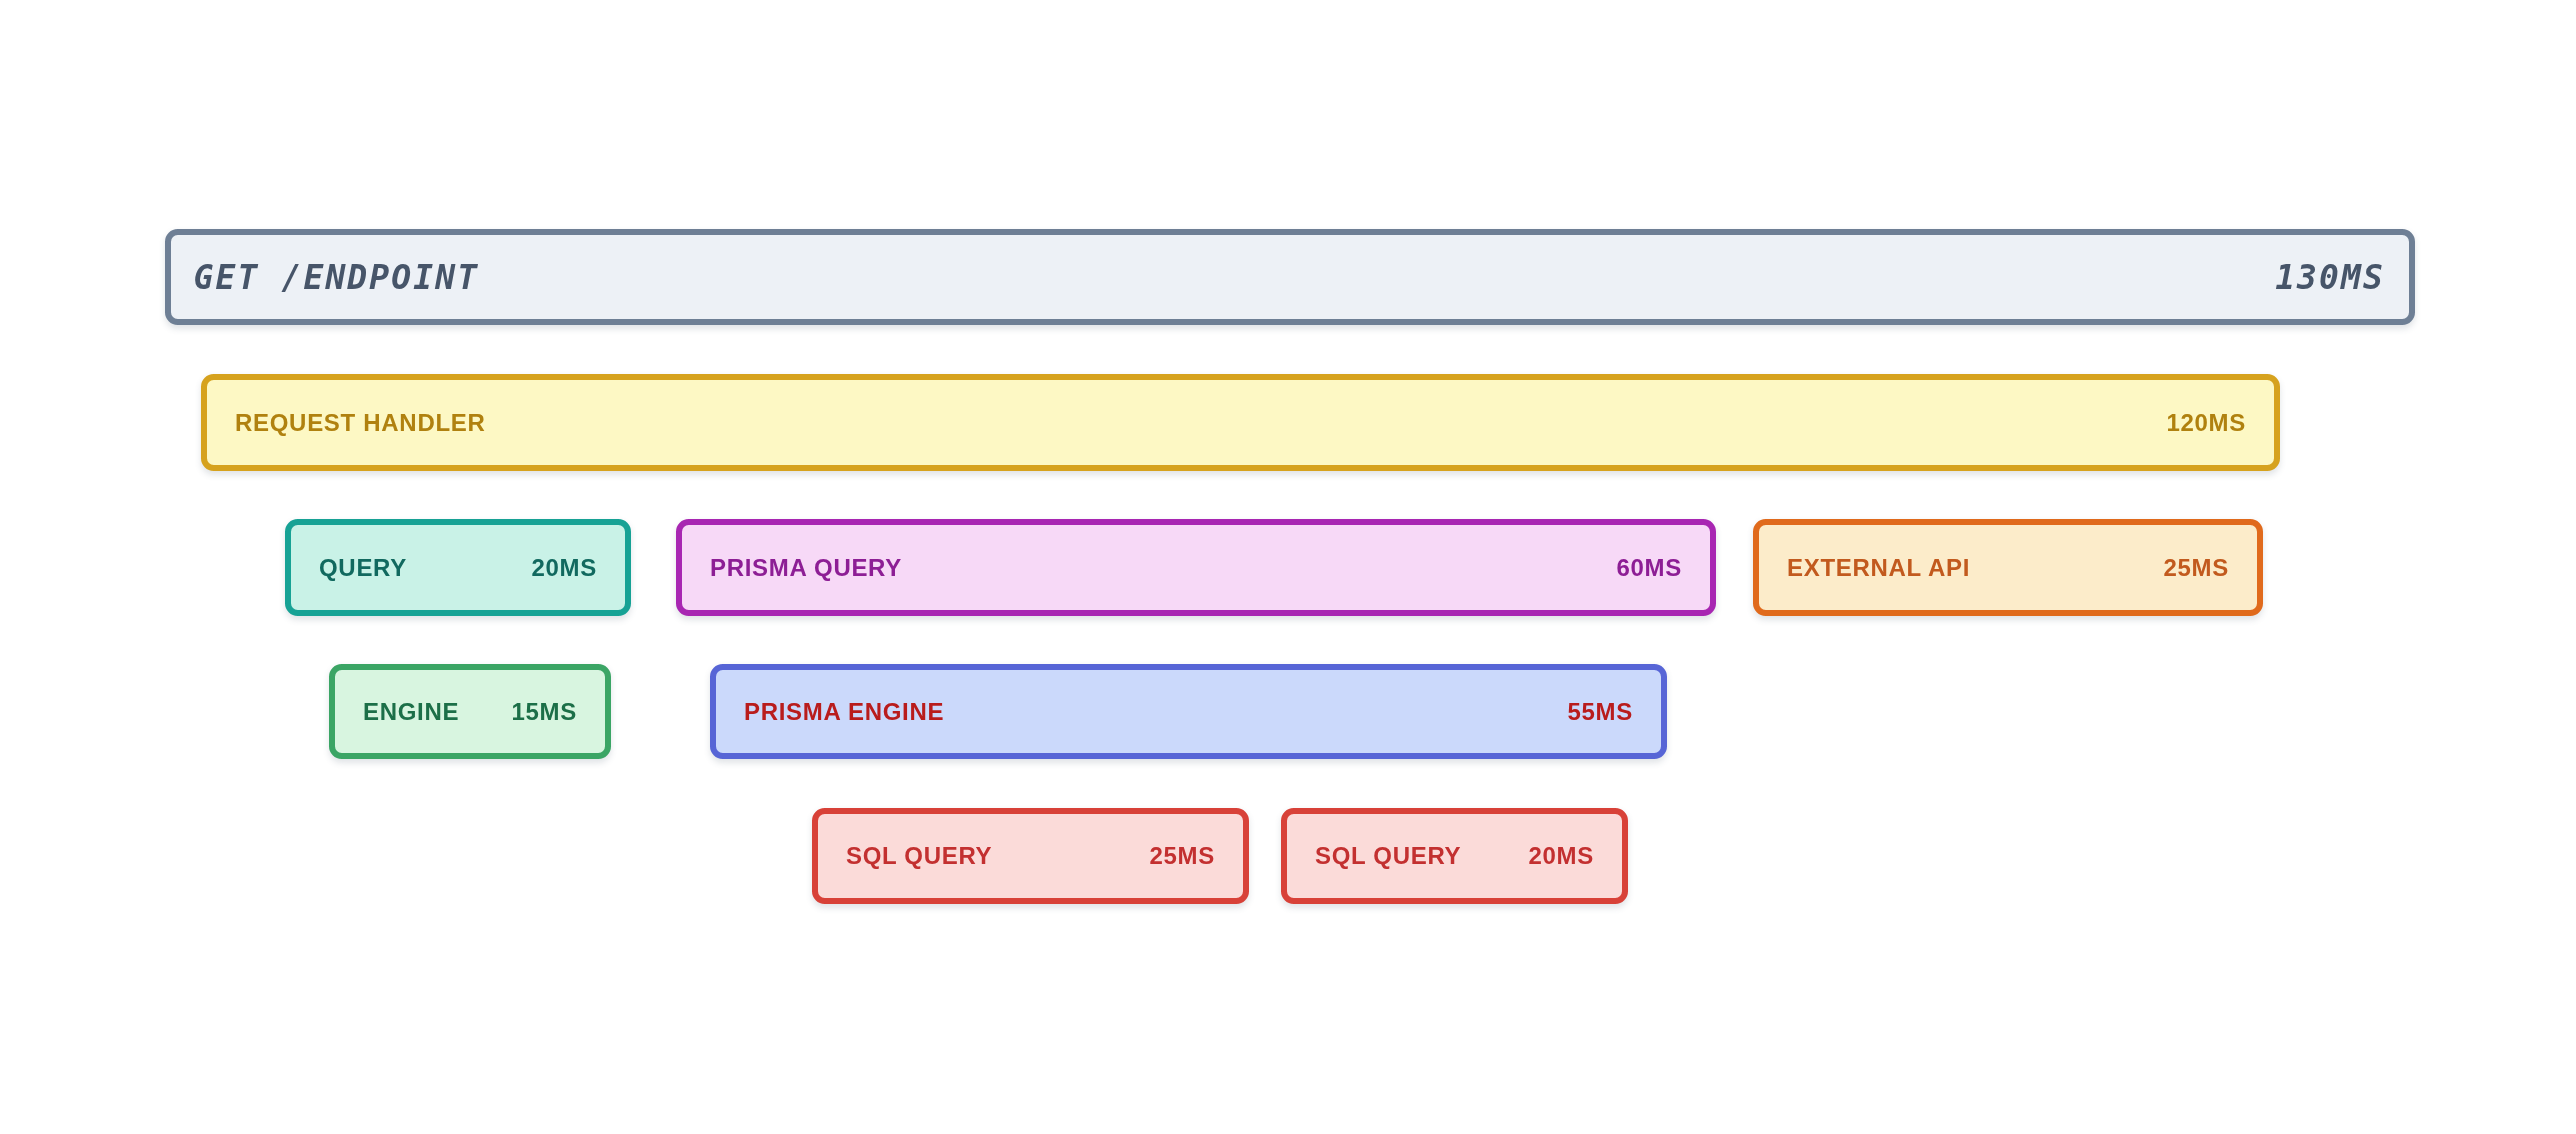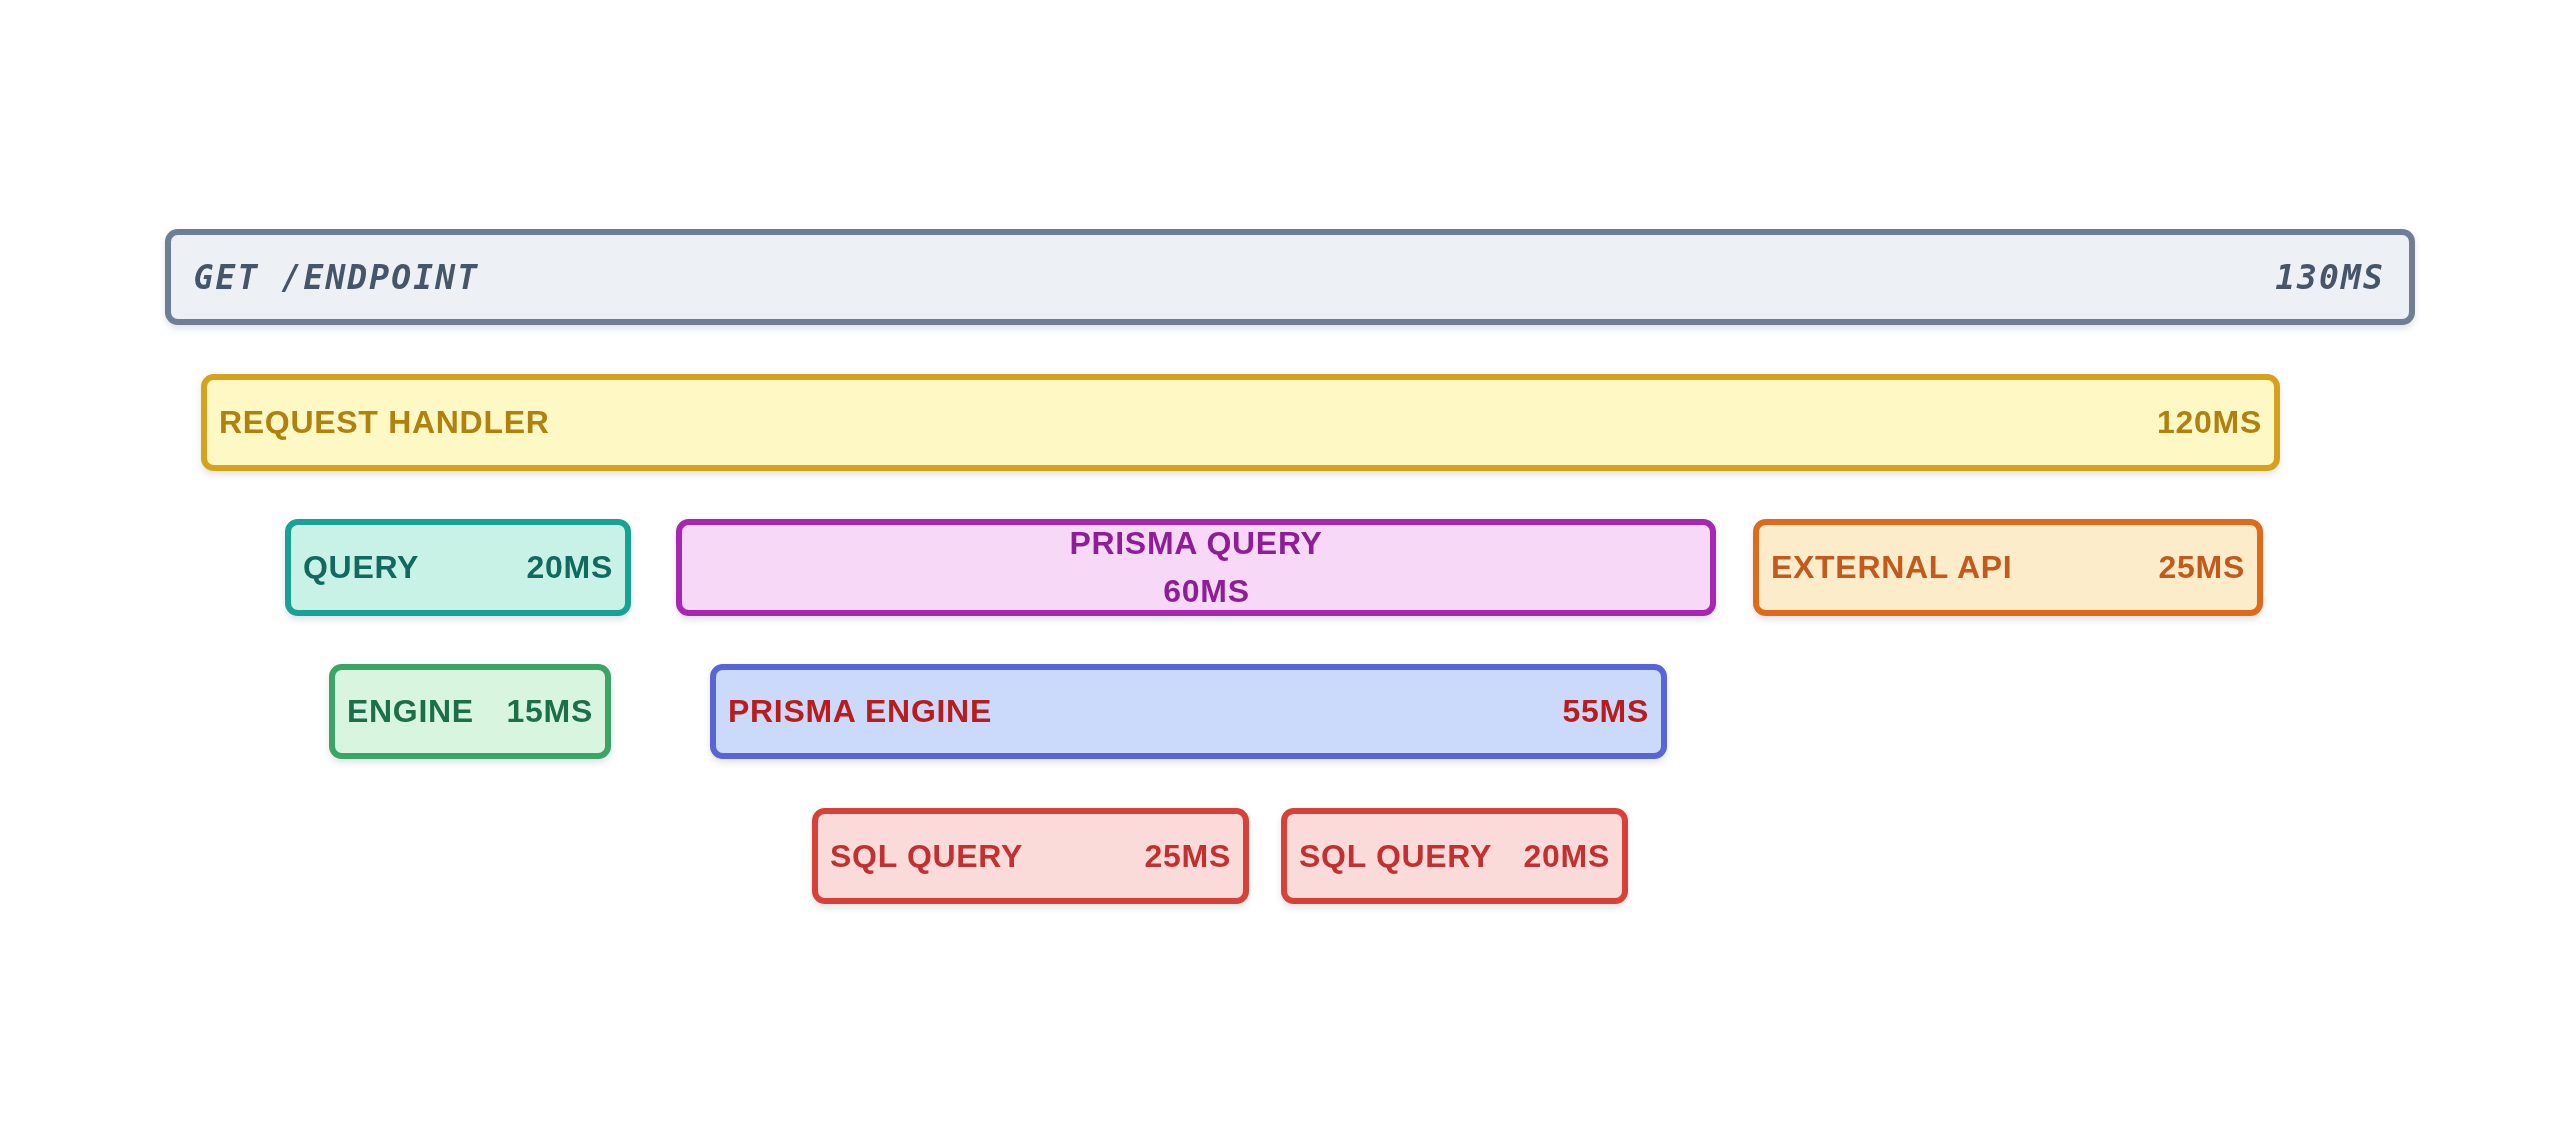--- a/index.html
+++ b/index.html
@@ -16,23 +16,23 @@
     overflow: hidden;
   }
   .span-bar {
     position: absolute;
     box-sizing: border-box;
     border: 6.4px solid;
     border-radius: 12.7px;
     display: flex;
     align-items: center;
     justify-content: space-between;
-    padding: 0 12px;
+    padding: 0 28px;
     font-weight: bold;
-    font-size: 32px;
+    font-size: 24px;
     letter-spacing: 0.7px;
     white-space: nowrap;
     box-shadow: 0 3.5px 6.4px rgba(71, 85, 105, 0.16);
   }
   .span-bar.mono {
     font-family: "DejaVu Sans Mono", monospace;
     font-size: 33px;
     letter-spacing: 2.1px;
     padding: 0 24px 0 22.6px;
     font-style: italic;
@@ -50,21 +50,21 @@
       <span class="dur">130MS</span>
     </div>
     <div class="span-bar" style="left: 201px; top: 374px; width: 2079px; height: 97px; background: rgb(253, 248, 196); border-color: rgb(214, 162, 30); color: rgb(176, 129, 15);">
       <span class="lbl">REQUEST HANDLER</span>
       <span class="dur">120MS</span>
     </div>
     <div class="span-bar" style="left: 285px; top: 519px; width: 346px; height: 97px; background: rgb(201, 242, 231); border-color: rgb(23, 162, 149); color: rgb(17, 105, 95);">
       <span class="lbl">QUERY</span>
       <span class="dur">20MS</span>
     </div>
-    <div class="span-bar" style="left: 676px; top: 519px; width: 1040px; height: 97px; background: rgb(247, 217, 247); border-color: rgb(168, 38, 178); color: rgb(141, 30, 149); flex-direction: column;">
+    <div class="span-bar" style="left: 676px; top: 519px; width: 1040px; height: 97px; background: rgb(247, 217, 247); border-color: rgb(168, 38, 178); color: rgb(141, 30, 149);">
       <span class="lbl">PRISMA QUERY</span>
       <span class="dur">60MS</span>
     </div>
     <div class="span-bar" style="left: 1753px; top: 519px; width: 510px; height: 97px; background: rgb(252, 236, 202); border-color: rgb(224, 106, 28); color: rgb(194, 90, 30);">
       <span class="lbl">EXTERNAL API</span>
       <span class="dur">25MS</span>
     </div>
     <div class="span-bar" style="left: 329px; top: 664px; width: 282px; height: 95px; background: rgb(216, 245, 224); border-color: rgb(59, 165, 101); color: rgb(28, 111, 72);">
       <span class="lbl">ENGINE</span>
       <span class="dur">15MS</span>

